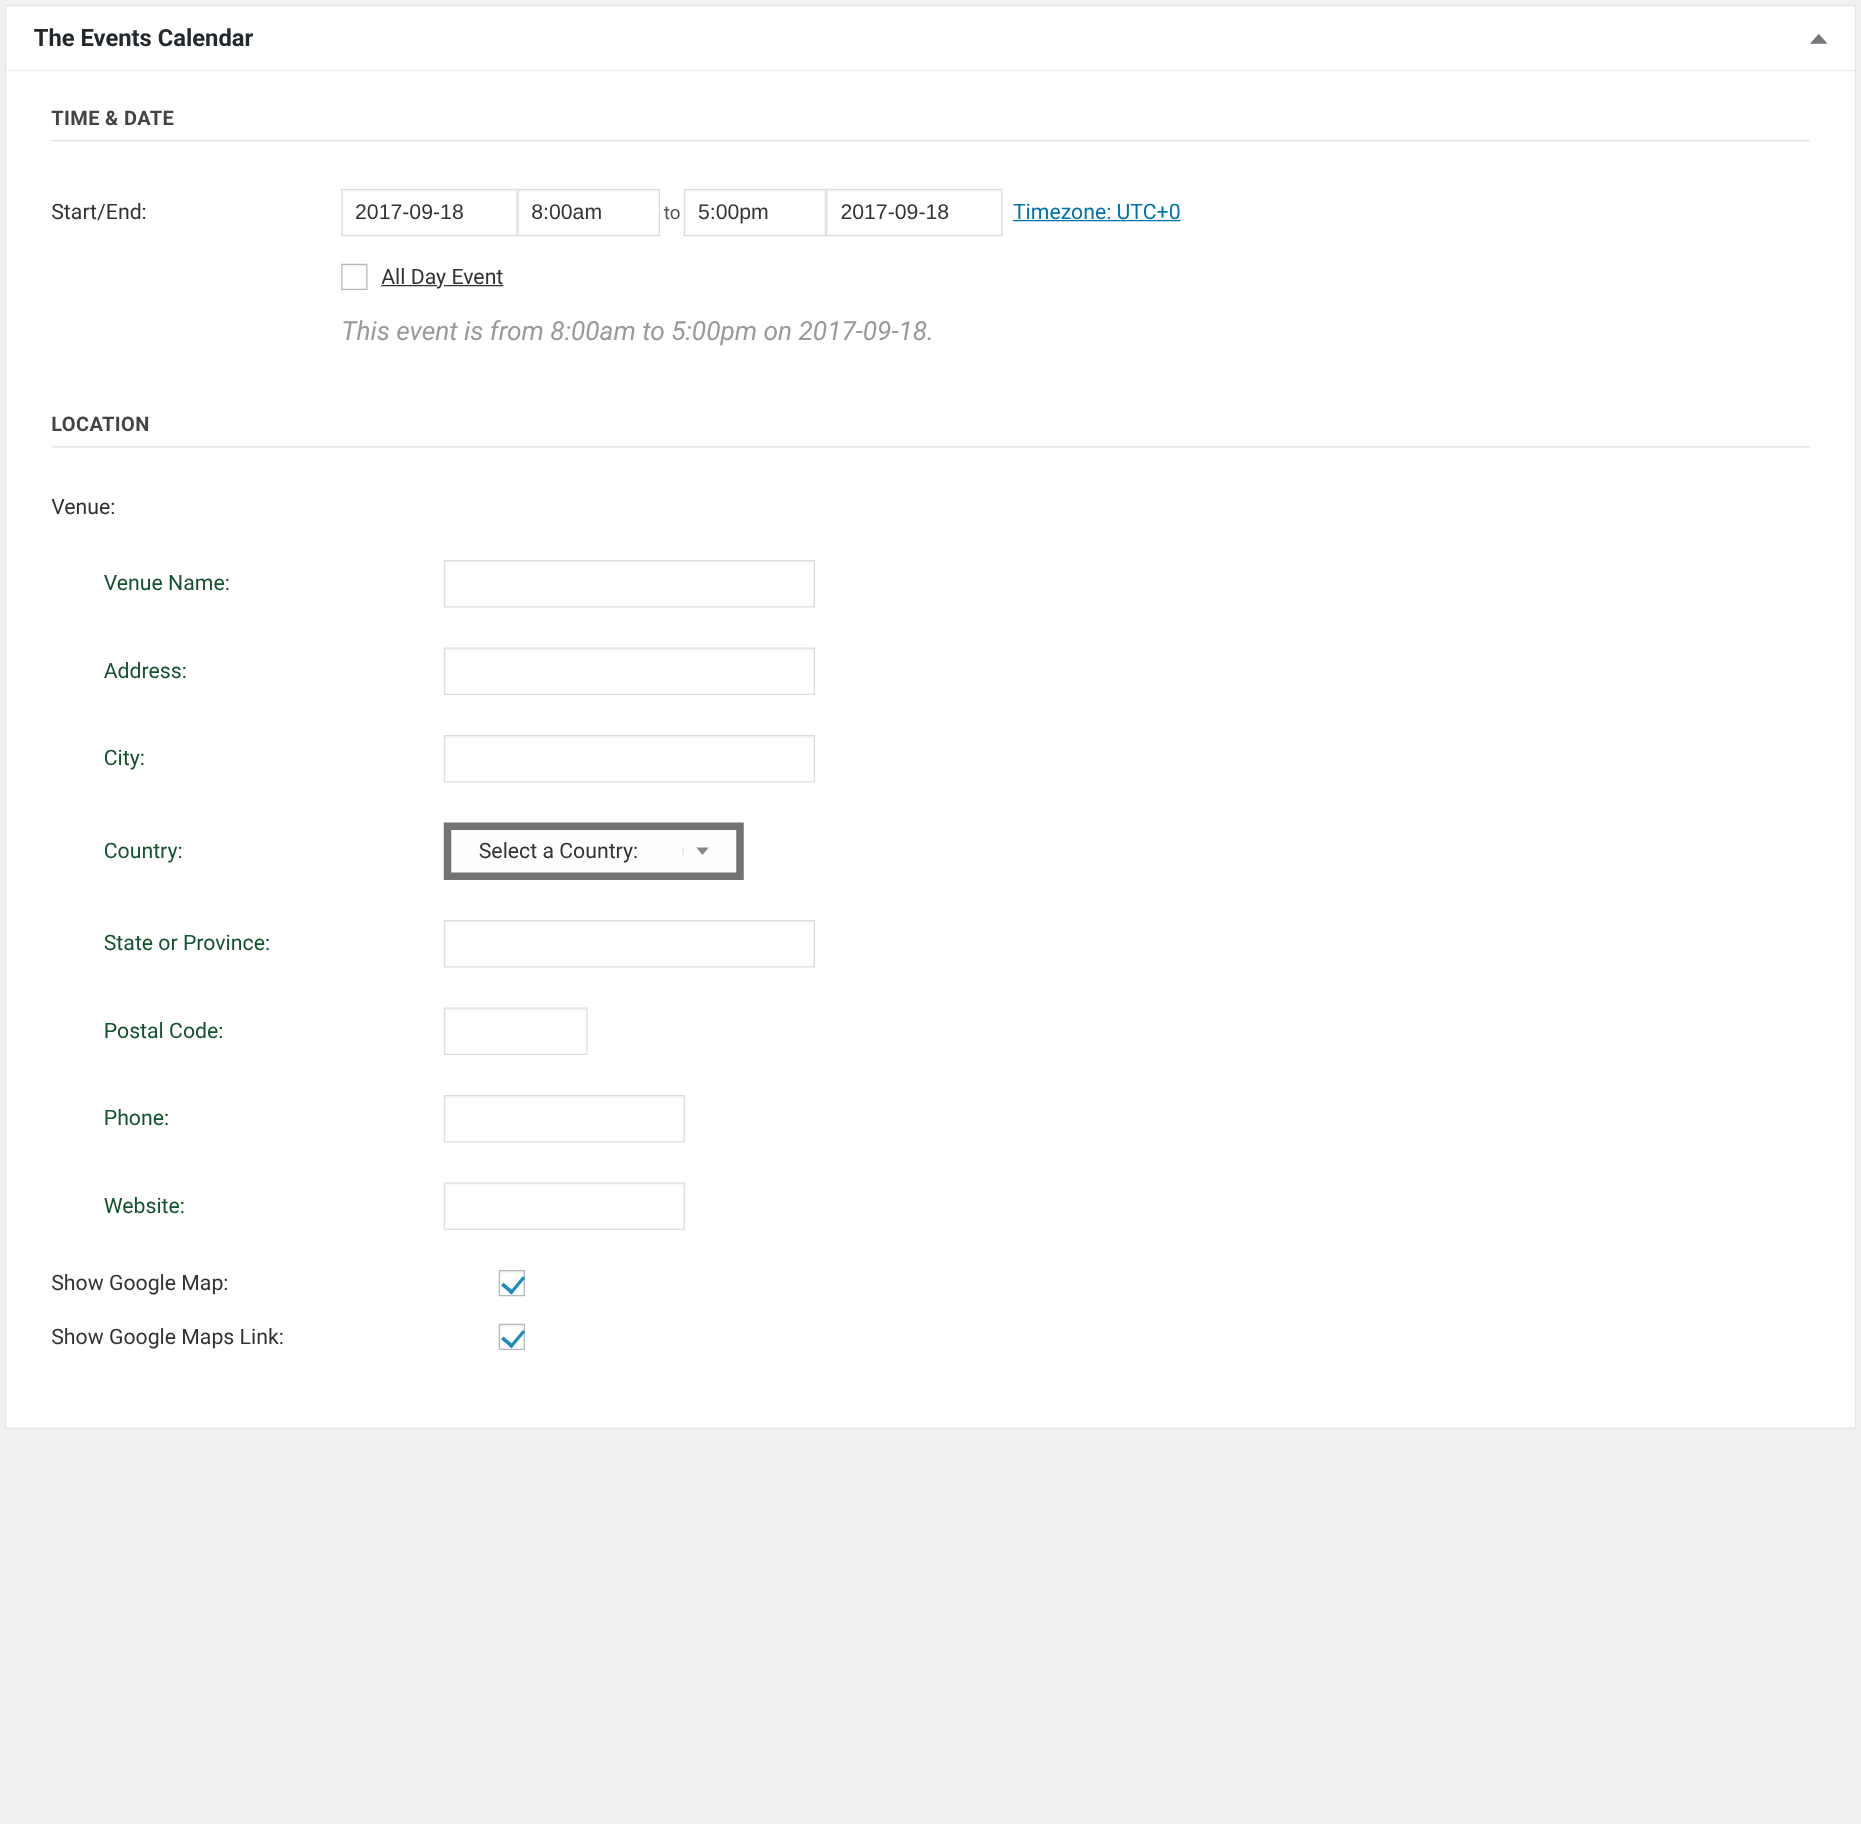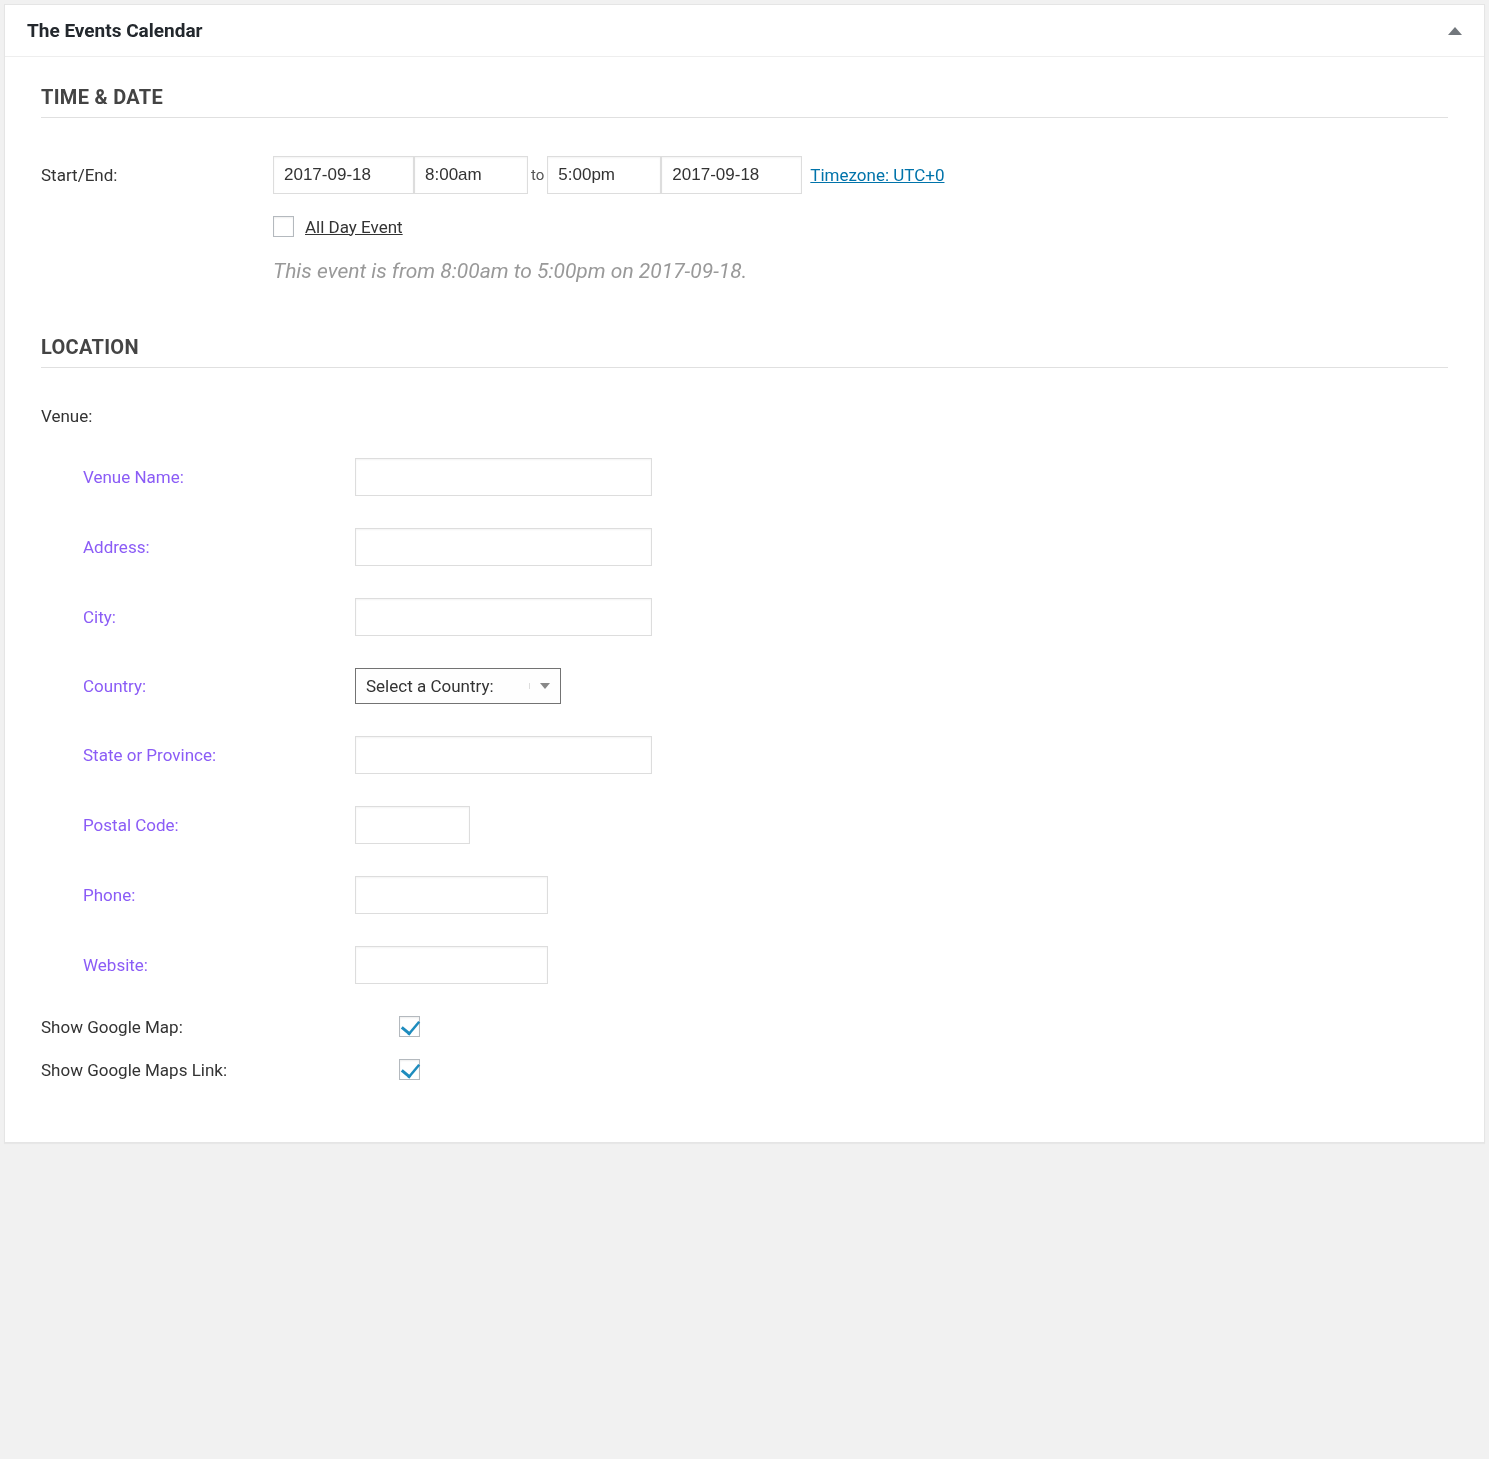--- a/index.html
+++ b/index.html
@@ -36,21 +36,21 @@
       height: 0;
       border-left: 7px solid transparent;
       border-right: 7px solid transparent;
       border-bottom: 8px solid #72777c;
       cursor: pointer;
     }
     .panel-body {
       padding: 28px 36px 40px;
     }
     .section-title {
-      font-size: 20px;
+      font-size: 16px;
       font-weight: 700;
       color: #444;
       padding-bottom: 8px;
       border-bottom: 1px solid #e0e0e0;
       margin-bottom: 38px;
       letter-spacing: 0.3px;
     }
     .section-title.second {
       margin-top: 52px;
     }
@@ -61,21 +61,21 @@
     }
     .row-label {
       width: 232px;
       flex-shrink: 0;
       color: #333;
     }
     .row-label-indent {
       width: 314px;
       flex-shrink: 0;
       padding-left: 42px;
-      color: #8b5cf6;
+      color: #14532d;
     }
     .row-label-full {
       width: 356px;
       flex-shrink: 0;
       color: #333;
     }
     .inputs-inline {
       display: flex;
       align-items: center;
       flex-wrap: wrap;
@@ -141,23 +141,23 @@
       color: #333;
     }
     .field-row {
       display: flex;
       align-items: center;
       margin-bottom: 32px;
     }
     .select-wrap {
       display: inline-flex;
       align-items: center;
-      border: 1px solid #737373;
+      border: 6px solid #737373;
       background: #fefefe;
-      padding: 7px 10px;
+      padding: 7px 22px;
       cursor: pointer;
       gap: 35px;
     }
     .select-arrow-box {
       border-left: 1px solid #ddd;
       padding-left: 10px;
       display: flex;
       align-items: center;
     }
     .select-arrow {

